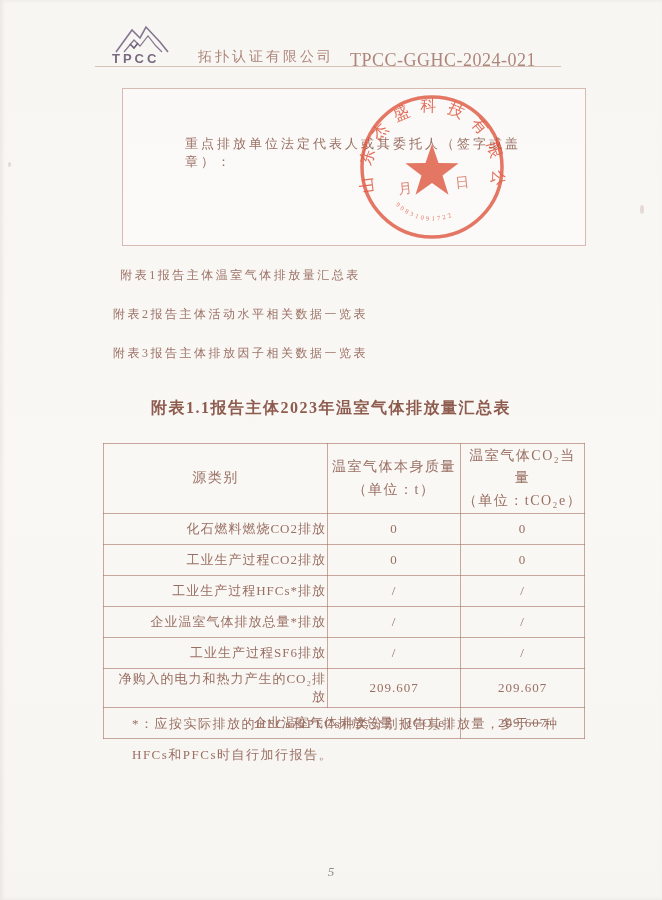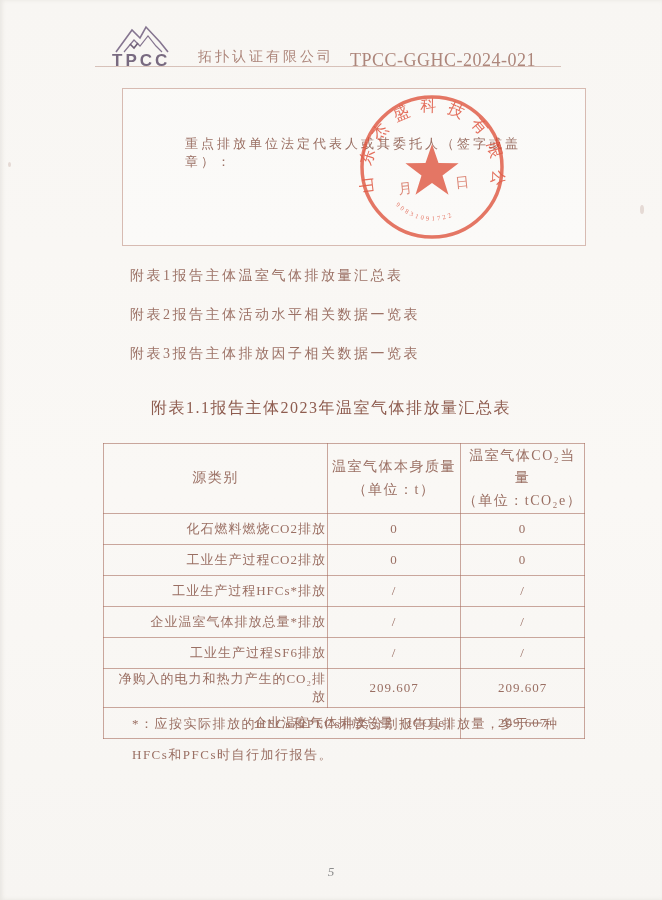--- a/index.html
+++ b/index.html
@@ -8,44 +8,44 @@
     background:#f9f7f4;
     background-image: linear-gradient(180deg, #f8f6f3 0%, #faf8f5 55%, #f7f5f2 100%);
     font-family:"Liberation Serif","DejaVu Serif",serif;
     color:#9a6f63; overflow:hidden;
     box-shadow: inset 2px 0 4px rgba(150,140,130,0.15);
   }
   
   .logo { position:absolute; left:110px; top:24px; width:62px; height:44px; }
   .logo svg { display:block; }
   .logo-text { position:absolute; left:2px; top:27px; font-family:"Liberation Sans",sans-serif;
-    font-size:17px; font-weight:bold; letter-spacing:3px; color:#786a80;text-align:center; }
+    font-size:13px; font-weight:bold; letter-spacing:3px; color:#786a80;text-align:center; }
   .header-company { position:absolute; left:198px; top:48px; font-size:14px;
     letter-spacing:3px; color:#ad867b; }
   .header-code { position:absolute; left:350px; top:50px; font-size:18px;
     letter-spacing:0.5px; color:#ad867b; }
   .header-rule { position:absolute; left:95px; top:66px; width:466px; height:0;
     border-top:1px solid rgba(176,128,115,0.45); }
   
   .sig-box { position:absolute; left:102px; top:88px; width:462px; height:156px;
     border:1px solid rgba(185,135,120,0.55); background:rgba(255,255,255,0.35);margin-left:20px; }
   .sig-label { position:absolute; left:62px; top:46px; font-size:13px;
     letter-spacing:3px; color:#9a6f63; width:380px; }
   
   .stamp { position:absolute; left:356px; top:92px; width:152px; height:150px;
     opacity:0.88; pointer-events:none; }
   .stamp-date { position:absolute; left:398px; top:176px; font-size:14px;
     letter-spacing:20px; color:rgba(206,86,62,0.7); transform:rotate(-6deg); }
   
-  .attachments { position:absolute; left:130px; top:256px; font-size:14px;
-    letter-spacing:2.5px; color:#9c7266; }
+  .attachments { position:absolute; left:113px; top:256px; font-size:12px;
+    letter-spacing:2.5px; color:#9c7266;text-align:center; }
   .attachment-item { height:39px; line-height:39px; }
   
   .table-title { position:absolute; left:0; top:398px; width:100%; text-align:center;
-    font-size:16px; font-weight:normal; letter-spacing:1.5px; color:#8e5c4f; }
+    font-size:16px; font-weight:bold; letter-spacing:1.5px; color:#8e5c4f; }
   
   .em-table { position:absolute; left:103px; top:443px; width:481px;
     border-collapse:collapse; table-layout:fixed; }
   .em-table col.c1 { width:224px; } .em-table col.c2 { width:133px; } .em-table col.c3 { width:124px; }
   .em-table th, .em-table td { border:1px solid rgba(168,112,96,0.6);
     font-weight:normal; color:#9a6f63; }
   .em-table th { height:54px; font-size:14px; letter-spacing:1.5px; line-height:1.6;
     text-align:center; vertical-align:middle; }
   .em-table td { height:28px; font-size:13px; letter-spacing:1px; }
   .em-table td.src { text-align:right; padding-left:3px; }

